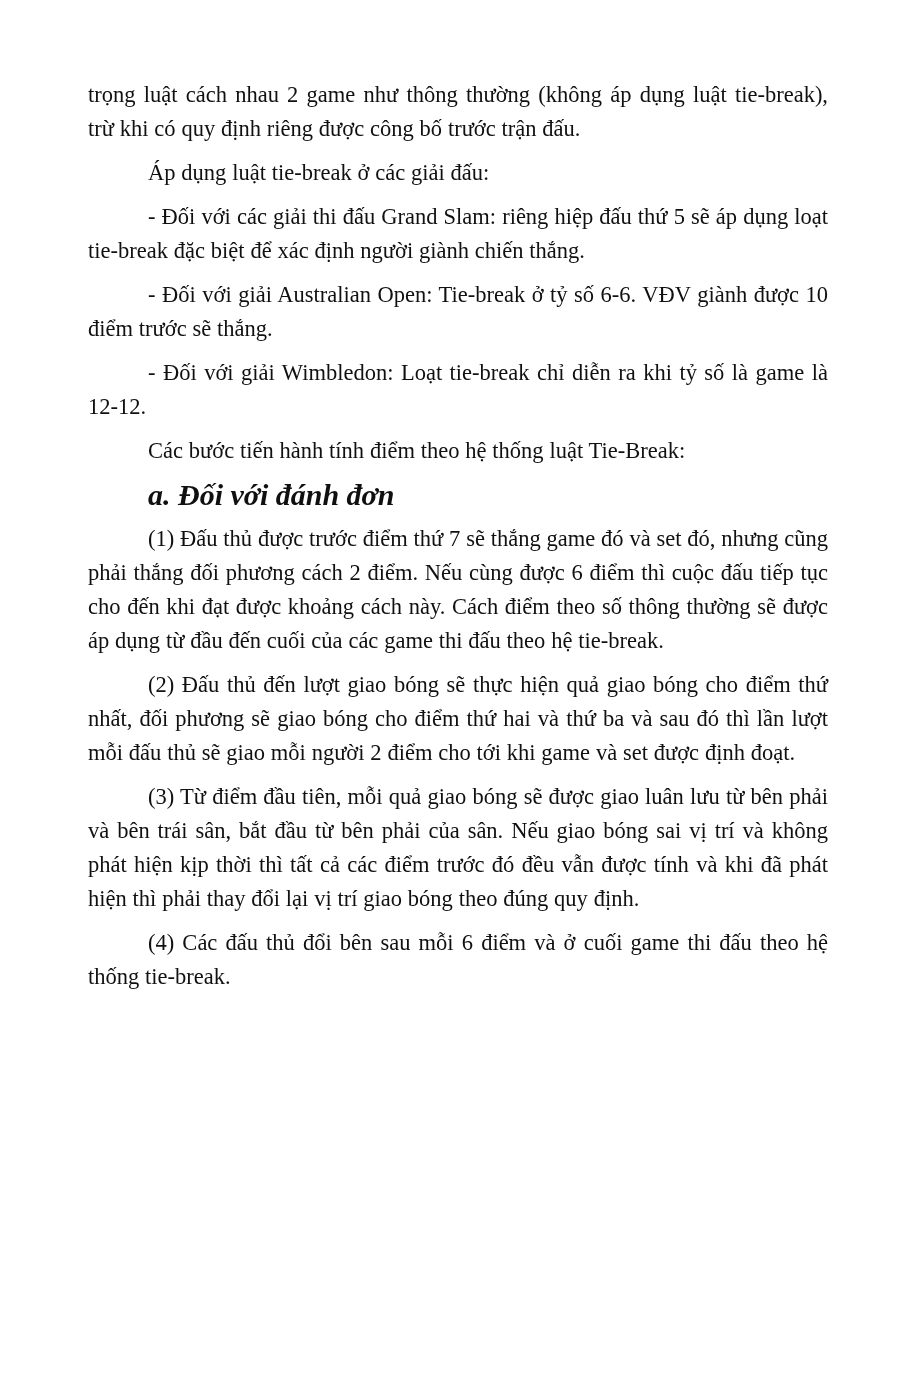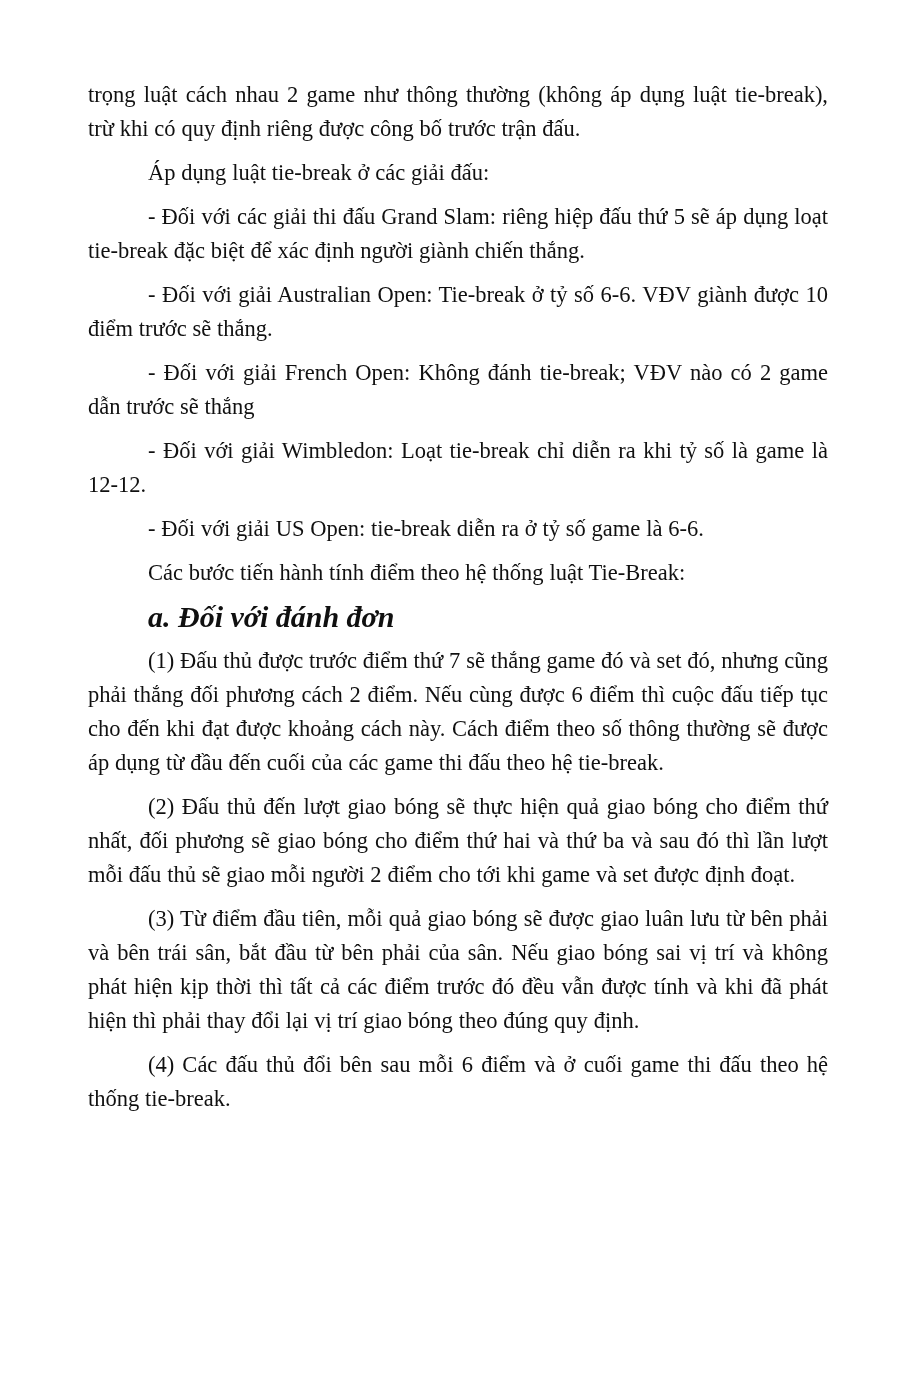--- a/index.html
+++ b/index.html
@@ -67,25 +67,23 @@
   <div class="text-column">
 
     <p class="para no-indent">trọng luật cách nhau 2 game như thông thường (không áp dụng luật tie-break), trừ khi có quy định riêng được công bố trước trận đấu.</p>
 
     <p class="para">Áp dụng luật tie-break ở các giải đấu:</p>
 
     <p class="para">- Đối với các giải thi đấu Grand Slam: riêng hiệp đấu thứ 5 sẽ áp dụng loạt tie-break đặc biệt để xác định người giành chiến thắng.</p>
 
     <p class="para">- Đối với giải Australian Open: Tie-break ở tỷ số 6-6. VĐV giành được 10 điểm trước sẽ thắng.</p>
 
-    <p class="para">- Đối với giải French Open: Không đánh tie-break; VĐV nào có 2 game dẫn trước sẽ thắng</p>
 
     <p class="para">- Đối với giải Wimbledon: Loạt tie-break chỉ diễn ra khi tỷ số là game là 12-12.</p>
 
-    <p class="para">- Đối với giải US Open: tie-break diễn ra ở tỷ số game là 6-6.</p>
 
     <p class="para">Các bước tiến hành tính điểm theo hệ thống luật Tie-Break:</p>
 
     <p class="heading-italic">a. Đối với đánh đơn</p>
 
     <p class="para">(1) Đấu thủ được trước điểm thứ 7 sẽ thắng game đó và set đó, nhưng cũng phải thắng đối phương cách 2 điểm. Nếu cùng được 6 điểm thì cuộc đấu tiếp tục cho đến khi đạt được khoảng cách này. Cách điểm theo số thông thường sẽ được áp dụng từ đầu đến cuối của các game thi đấu theo hệ tie-break.</p>
 
     <p class="para">(2) Đấu thủ đến lượt giao bóng sẽ thực hiện quả giao bóng cho điểm thứ nhất, đối phương sẽ giao bóng cho điểm thứ hai và thứ ba và sau đó thì lần lượt mỗi đấu thủ sẽ giao mỗi người 2 điểm cho tới khi game và set được định đoạt.</p>
 
     <p class="para">(3) Từ điểm đầu tiên, mỗi quả giao bóng sẽ được giao luân lưu từ bên phải và bên trái sân, bắt đầu từ bên phải của sân. Nếu giao bóng sai vị trí và không phát hiện kịp thời thì tất cả các điểm trước đó đều vẫn được tính và khi đã phát hiện thì phải thay đổi lại vị trí giao bóng theo đúng quy định.</p>

